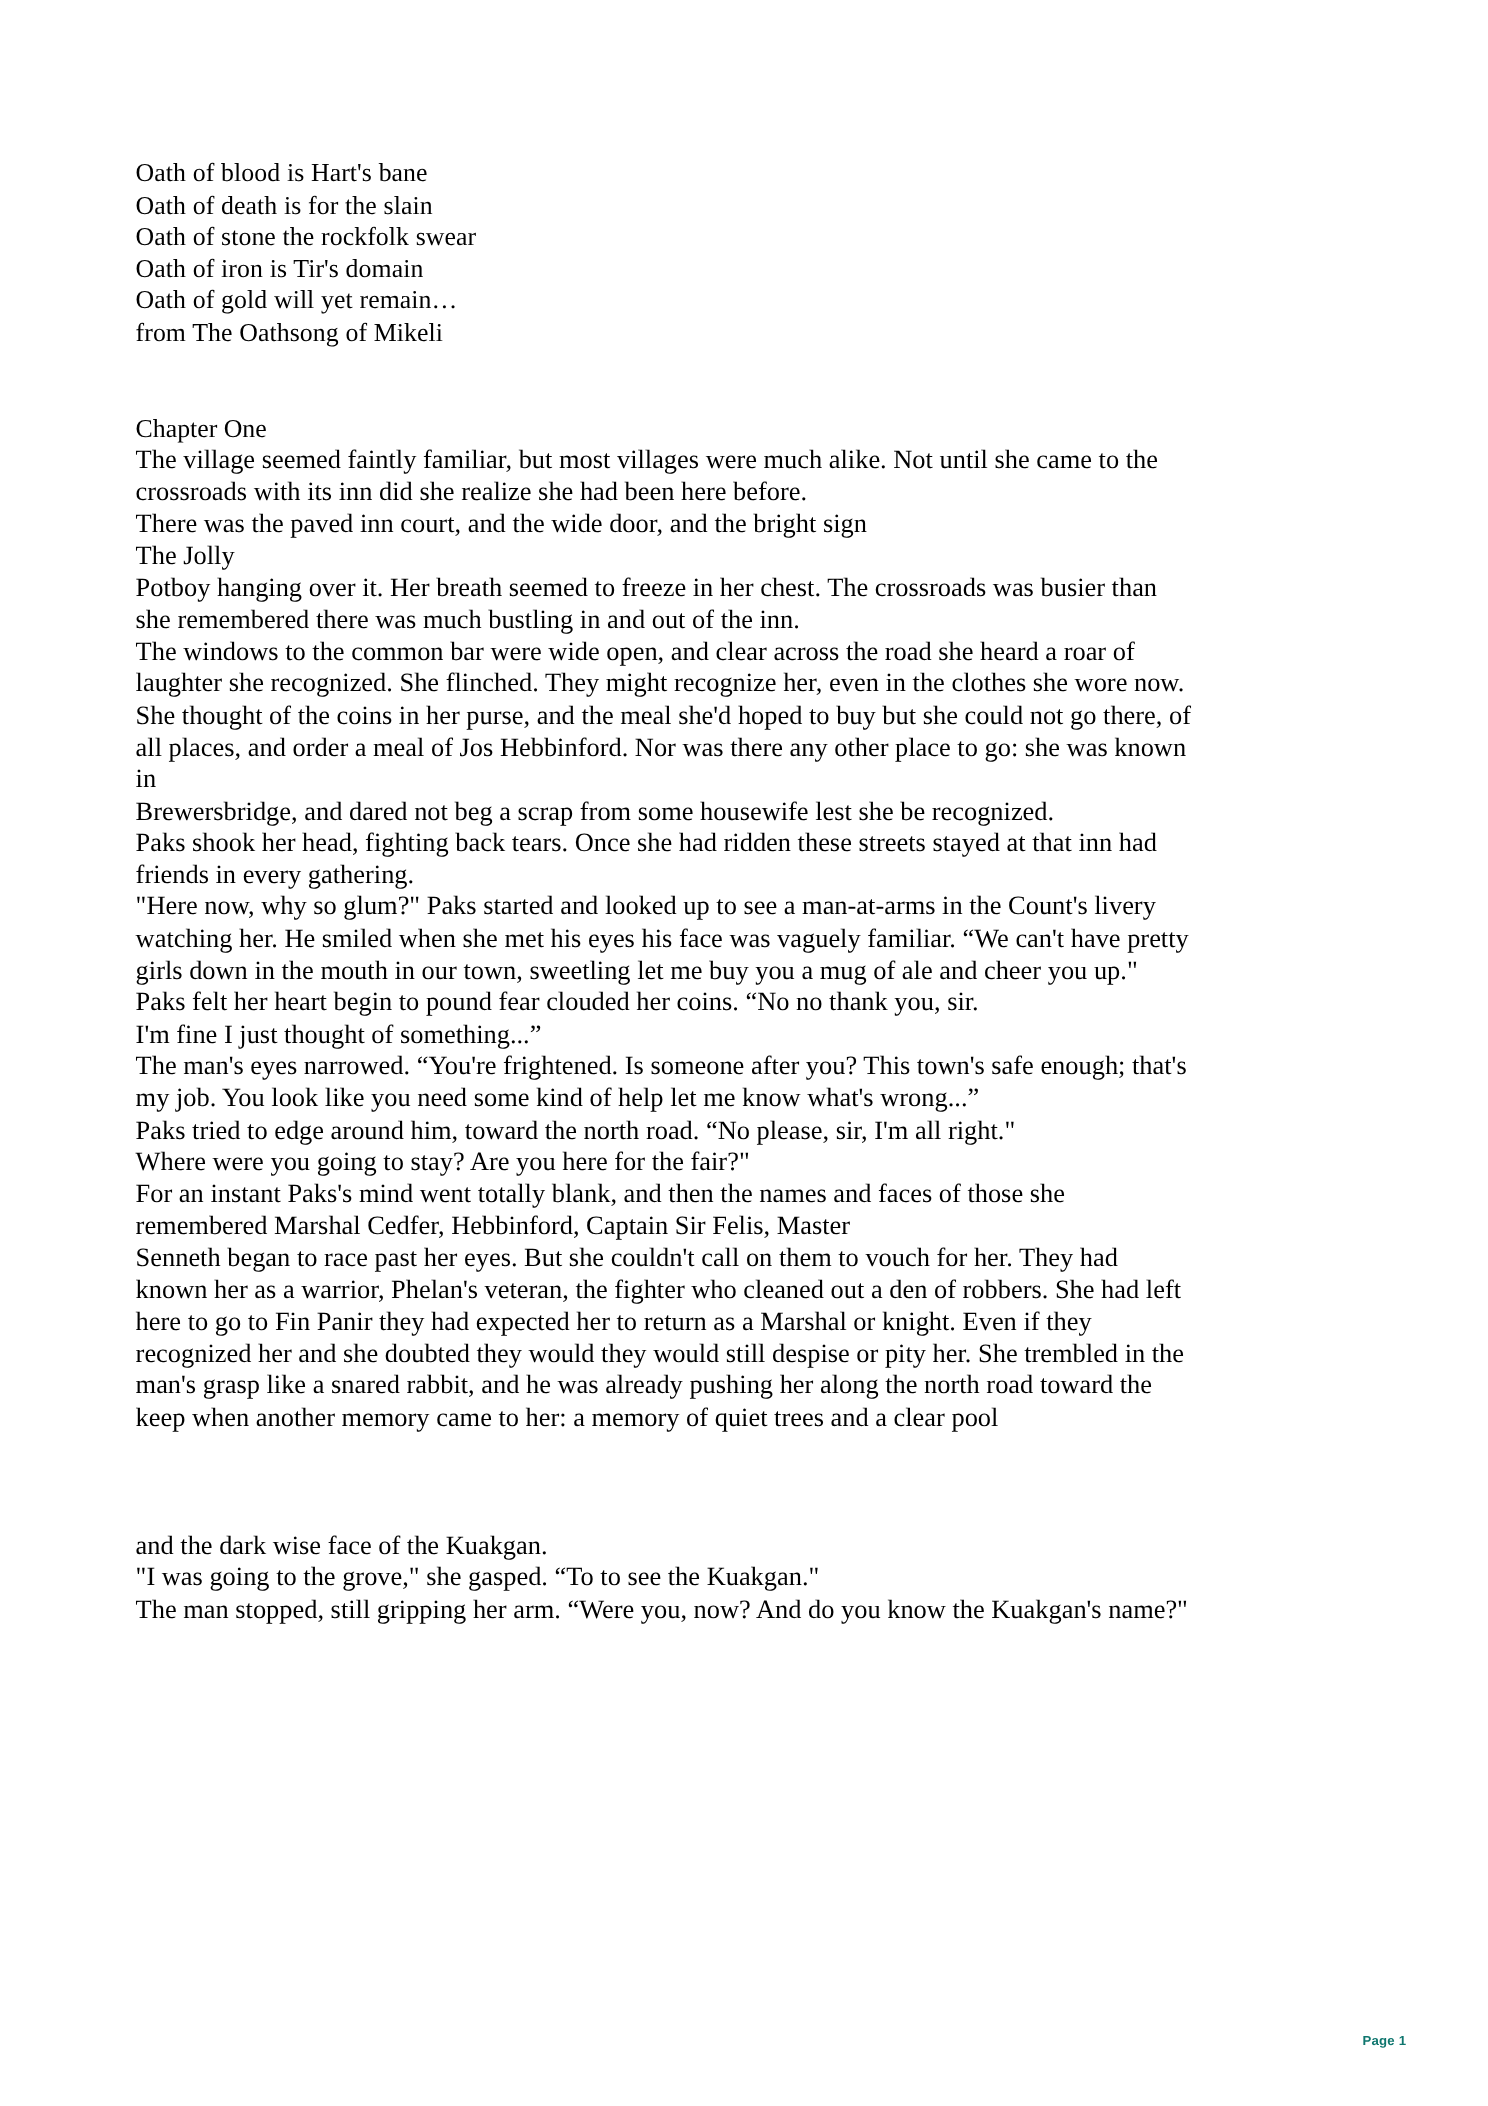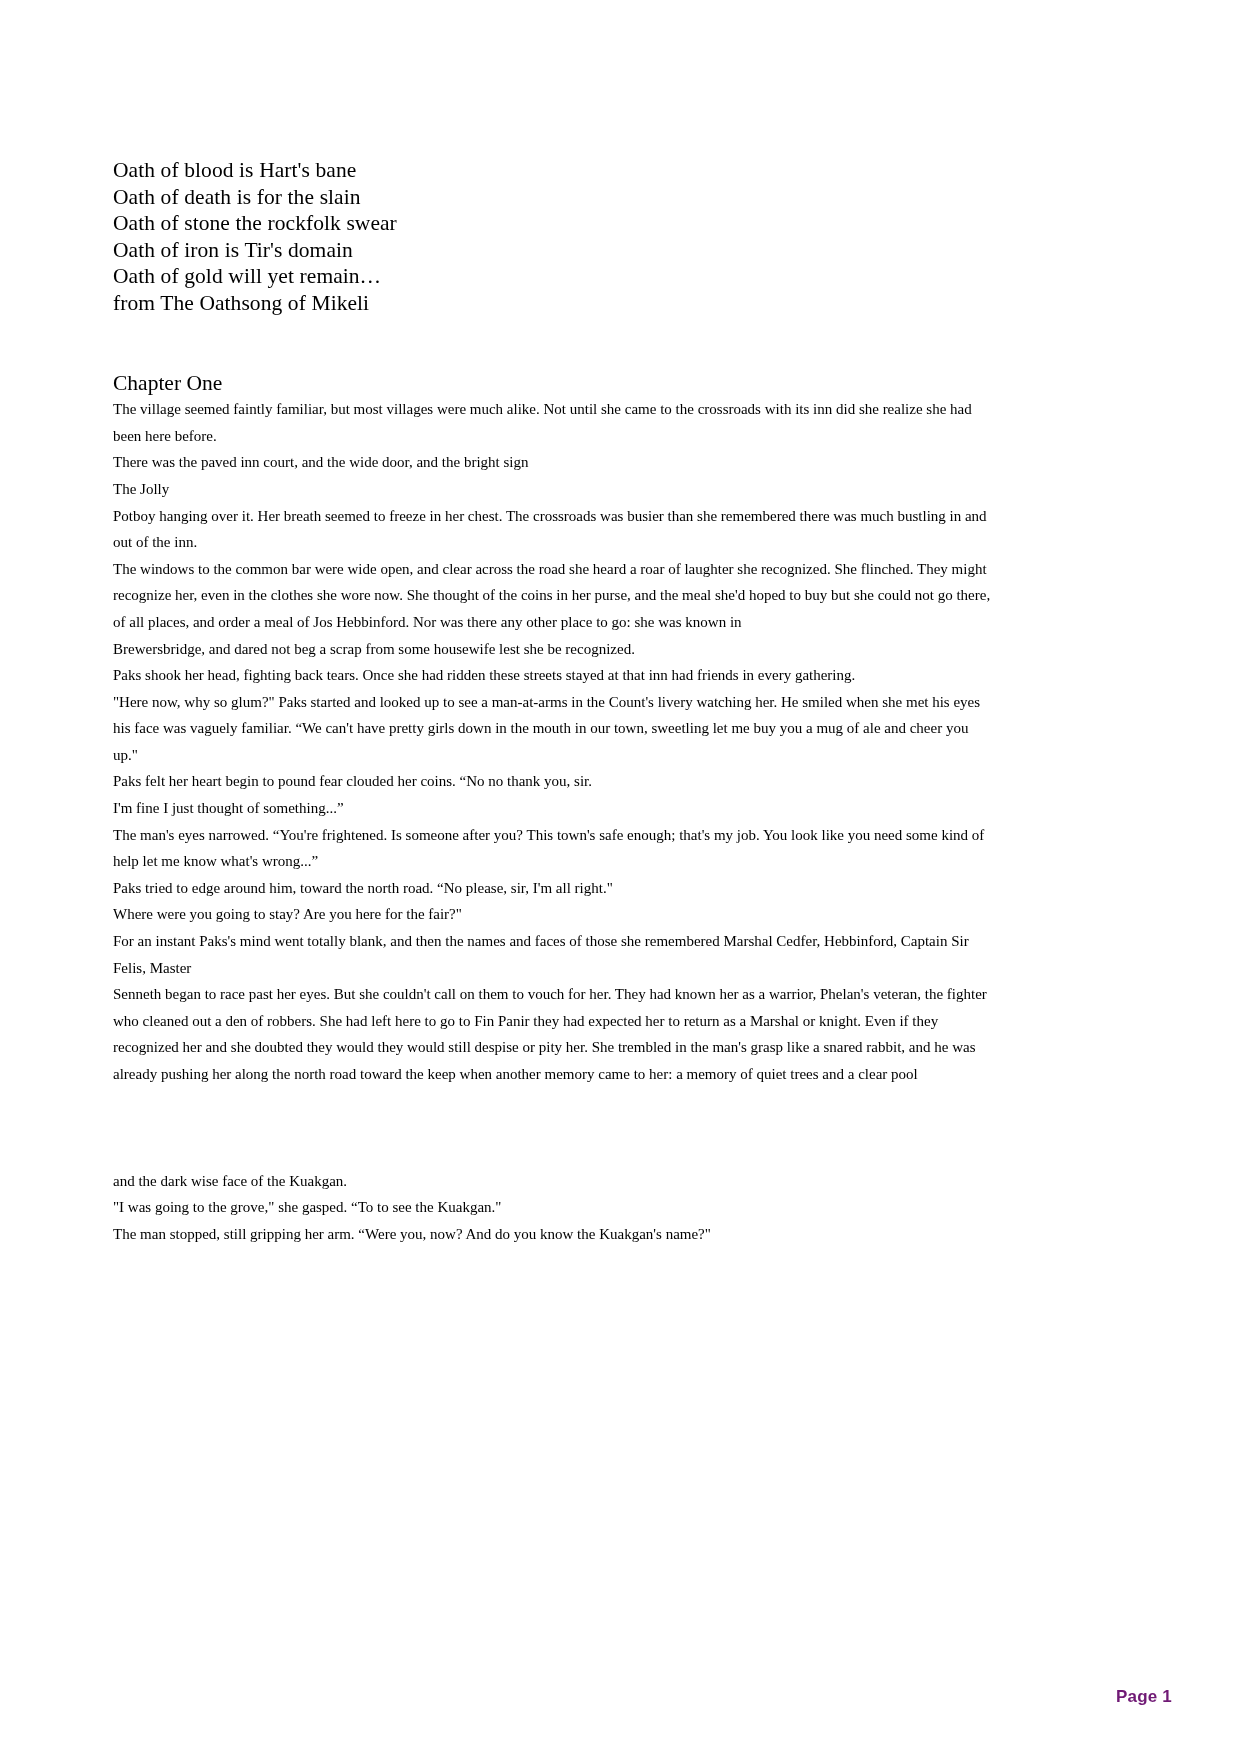--- a/index.html
+++ b/index.html
@@ -15,58 +15,57 @@
     margin: 0 auto;
     overflow: hidden;
     font-family: "Liberation Serif", "DejaVu Serif", serif;
     color: #000000;
   }
   .content {
     position: absolute;
     left: 113px;
     top: 131px;
     width: 882px;
-    margin-top: 26px;
   }
   .block {
     font-size: 21.5px;
     line-height: 26.6px;
     letter-spacing: 0.05px;
     text-align: left;
     word-spacing: 0.2px;
   }
   .epigraph .line {
     white-space: nowrap;
   }
   .gap-chapter {
     height: 53px;
   }
   .chapter-heading {
     font-size: 21.5px;
     line-height: 26.6px;
   }
   .para {
     margin: 0;
-    font-size: 15px;
+    font-size: 22px;
     line-height: 26.6px;
   }
   .nowrap-line {
     white-space: nowrap;
   }
   .gap-section {
     height: 80px;
   }
   .footer {
     position: absolute;
     right: 68px;
     bottom: 48px;
-    font-size: 17px;
+    font-size: 11px;
     font-weight: bold;
     font-family: "Liberation Sans", sans-serif;
-    color: #701a75;
+    color: #0f766e;
     letter-spacing: 0.2px;
   }
 </style>
 </head>
 <body>
 
 <div class="page">
 
   <div class="content">
 

